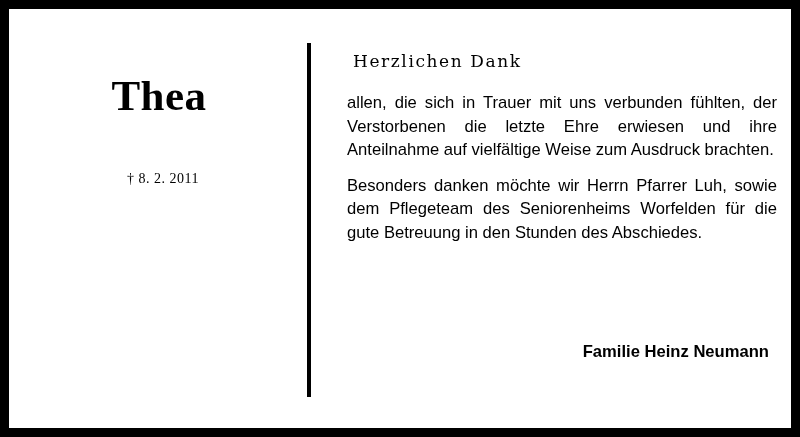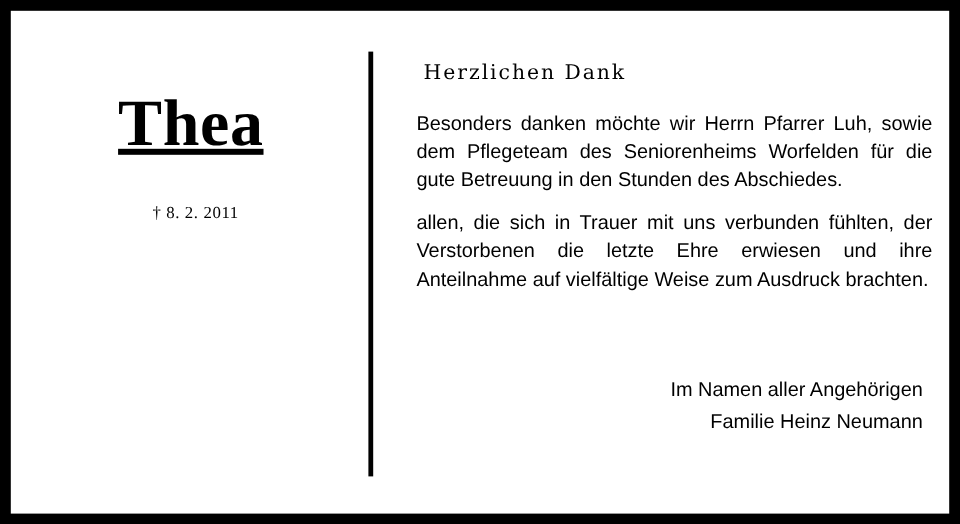--- a/index.html
+++ b/index.html
@@ -38,24 +38,23 @@
     height: 100%;
   }
   .deceased-name {
     position: absolute;
     left: 0;
     top: 62px;
     width: 300px;
     text-align: center;
     font-family: "Liberation Serif", serif;
     font-weight: bold;
-    font-size: 55px;
+    font-size: 43px;
     line-height: 1.18;
     letter-spacing: 0.5px;
-    text-decoration: underline;
   }
   .death-date {
     position: absolute;
     left: 4px;
     top: 162px;
     width: 300px;
     text-align: center;
     font-family: "Liberation Serif", serif;
     font-size: 14px;
     letter-spacing: 0.5px;
@@ -116,44 +115,43 @@
     bottom: 66px;
     text-align: right;
     font-family: "Liberation Sans", sans-serif;
   }
   .signature .line1 {
     font-size: 16.6px;
     margin-bottom: 7px;
   }
   .signature .line2 {
     font-size: 16.6px;
-    font-weight: normal;
+    font-weight: bold;
   }
 </style>
 </head>
 <body>
 
 <div class="obituary">
   <div class="inner">
 
     <div class="left-col">
       <div class="deceased-name">
         <div>Thea</div>
       </div>
       <div class="death-date">† 8. 2. 2011</div>
     </div>
 
     <div class="divider"></div>
 
     <div class="right-col">
       <div class="thanks-heading">Herzlichen Dank</div>
       <div class="body-text">
+        <p>allen, die sich in Trauer mit uns verbunden fühlten, der Verstorbenen die letzte Ehre erwiesen und ihre Anteilnahme auf vielfältige Weise zum Ausdruck brachten.</p>
         <p>Besonders danken möchte wir Herrn Pfarrer Luh, sowie dem Pflegeteam des Seniorenheims Worfelden für die gute Betreuung in den Stunden des Abschiedes.</p>
-        <p>allen, die sich in Trauer mit uns verbunden fühlten, der Verstorbenen die letzte Ehre erwiesen und ihre Anteilnahme auf vielfältige Weise zum Ausdruck brachten.</p>
       </div>
       <div class="signature">
-        <div class="line1">Im Namen aller Angehörigen</div>
         <div class="line2">Familie Heinz Neumann</div>
       </div>
     </div>
 
   </div>
 </div>
 
 </body></html>

